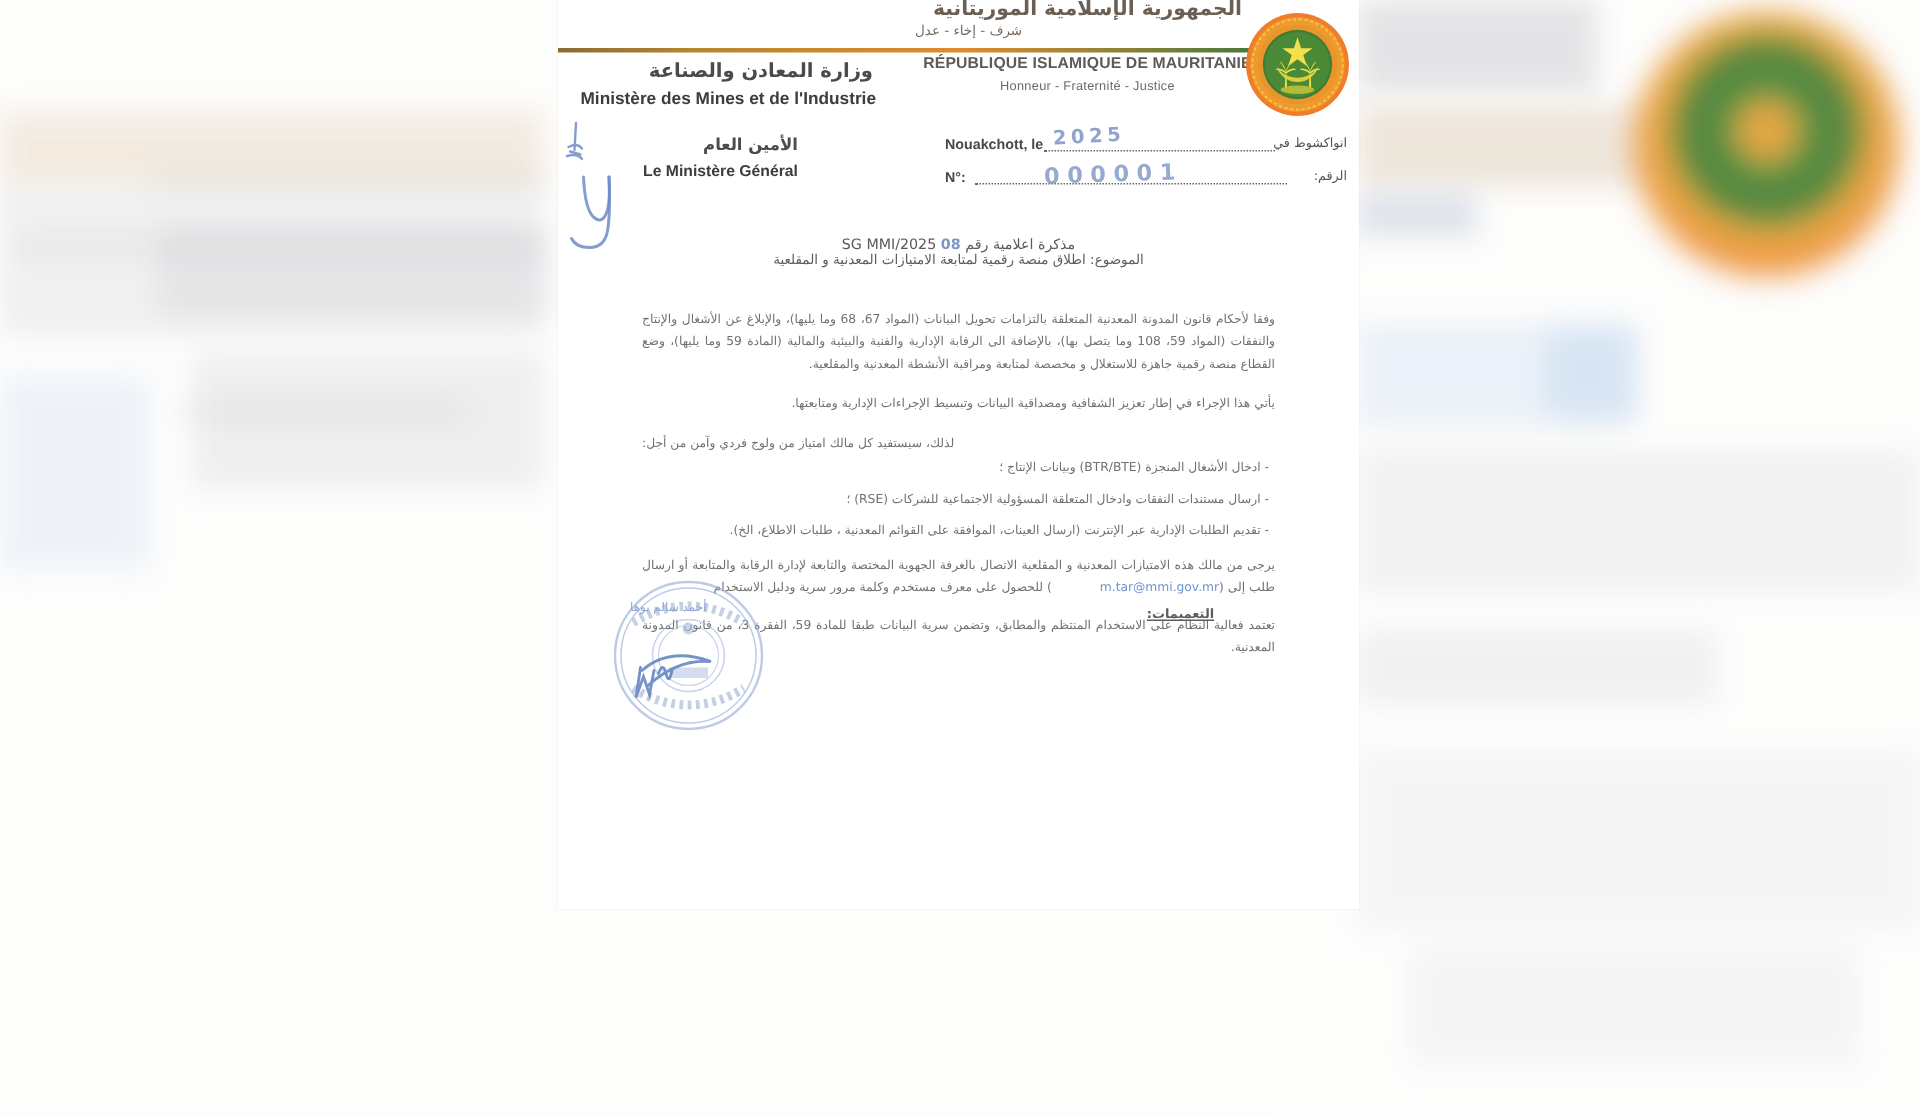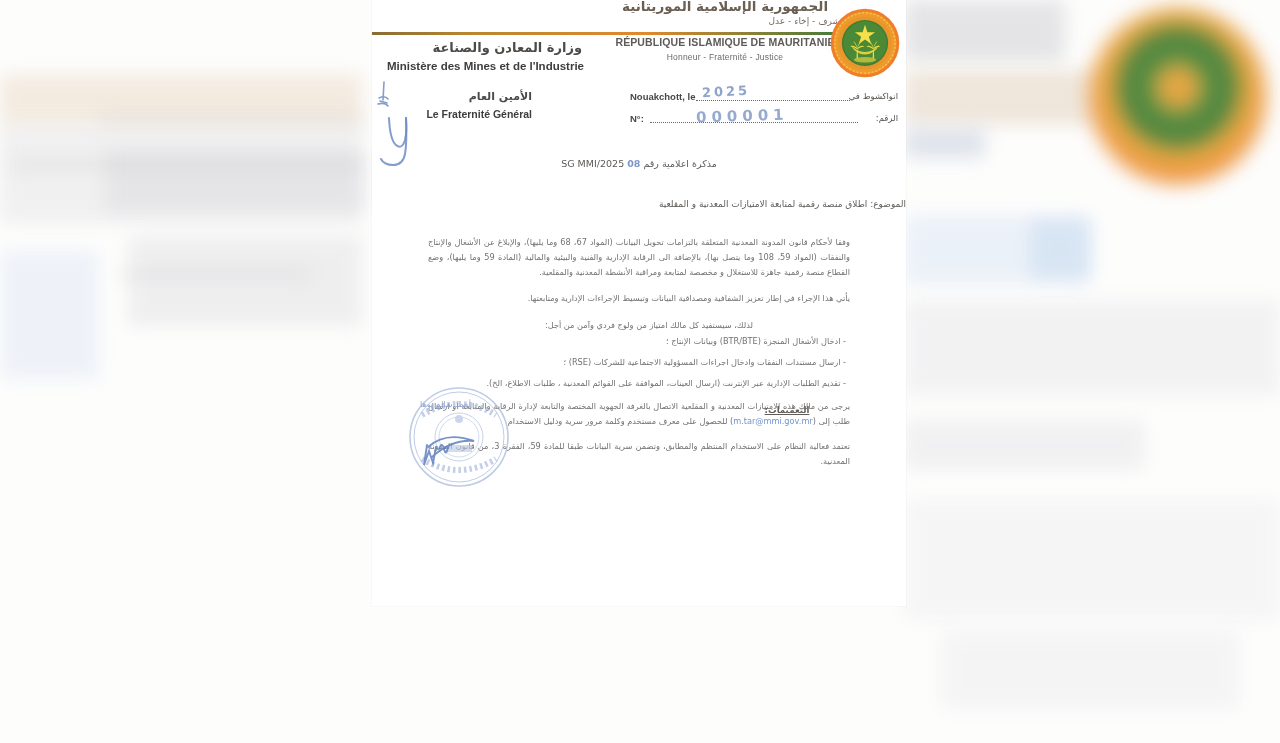--- a/index.html
+++ b/index.html
@@ -109,21 +109,21 @@
     font-size: 13.5px;
     font-weight: bold;
     color: #6b5e52;
     direction: rtl;
     letter-spacing: -0.3px;
   }
   .hdr-ar-motto {
     position: absolute;
     left: 238px; top: 16px;
     width: 230px;
-    text-align: right;
+    text-align: left;
     font-family: "DejaVu Sans", sans-serif;
     font-size: 9px;
     color: #7a6d60;
     direction: rtl;
   }
   .hdr-rule {
     position: absolute;
     left: 0; top: 32px;
     width: 522px; height: 2.5px;
     background: linear-gradient(to right, #8a6b34 0%, #b8862f 18%, #e08a2e 52%, #4a7a3c 88%, #3f6e36 100%);
@@ -255,38 +255,38 @@
     color: #5d5a57;
     margin-top: 8px;
   }
   .ref-num {
     color: #7c95c4;
     font-weight: bold;
   }
   .ref-ltr { direction: ltr; display: inline-block; }
 
   .subject {
+    text-align: center;
     font-size: 9px;
     color: #5f5c59;
-    margin-top: 30px;
   }
 
   .para {
     margin: 0 56px 10px 56px;
     font-size: 8.2px;
     line-height: 1.85;
     text-align: justify;
     color: #747170;
   }
   .para.center-ish { text-align: right; }
 
   .lead {
     margin: 14px 36px 6px 56px;
     font-size: 8.2px;
-    text-align: center;
+    text-align: left;
     color: #747170;
   }
   .bullets {
     margin: 0 56px 0 56px;
     padding: 0;
     list-style: none;
   }
   .bullets li {
     font-size: 8.2px;
     color: #747170;
@@ -305,20 +305,21 @@
     font-weight: bold;
     text-decoration: underline;
     color: #5f5c59;
     text-align: right;
   }
   .email {
     color: #6f94d0;
     text-decoration: none;
     direction: ltr;
     display: inline-block;
+    margin-left: 32px;
   }
 
   
   .stamp {
     position: absolute;
     left: 30px; top: 385px;
     width: 115px; height: 105px;
   }
   .stamp-name {
     position: absolute;
@@ -443,21 +444,21 @@
         <path d="M62 57 q7 -5 10 -2 q-5 0 -10 4 z"></path>
         <path d="M62 56 q-3 -8 -6 -9 q3 4 6 10 z"></path>
         <path d="M62 56 q3 -8 6 -9 q-3 4 -6 10 z"></path>
       </g>
       <ellipse cx="50" cy="74" rx="16" ry="4" fill="#d8c93c" opacity="0.75"></ellipse>
     </svg>
 
     <div class="min-ar">وزارة المعادن والصناعة</div>
     <div class="min-fr">Ministère des Mines et de l'Industrie</div>
     <div class="sg-ar">الأمين العام</div>
-    <div class="sg-fr">Le Fraternité Général</div>
+    <div class="sg-fr">Le Ministère Général</div>
 
     <svg class="hand-scribble" viewBox="0 0 48 92">
       <g fill="none" stroke="#6f8cc4" stroke-width="1.6" stroke-linecap="round" opacity="0.85">
         <path d="M10 4 L9 22"></path>
         <path d="M5 20 q6 -3 9 1"></path>
         <path d="M4 26 q7 -2 10 2"></path>
         <path d="M6 23 l7 2"></path>
       </g>
       <path d="M15 40 q1 22 7 27 q6 5 9 -5 q2 -8 1 -22" fill="none" stroke="#6f8cc4" stroke-width="2" stroke-linecap="round" opacity="0.85"></path>
       <path d="M32 40 q1 25 -1 36 q-2 11 -12 11 q-9 0 -12 -6" fill="none" stroke="#6f8cc4" stroke-width="2" stroke-linecap="round" opacity="0.85"></path>
@@ -491,21 +492,21 @@
 
     <div style="height:26px"></div>
 
     <p class="para">وفقا لأحكام قانون المدونة المعدنية المتعلقة بالتزامات تحويل البيانات (المواد 67، 68 وما يليها)، والإبلاغ عن الأشغال والإنتاج والنفقات (المواد 59، 108 وما يتصل بها)، بالإضافة الى الرقابة الإدارية والفنية والبيئية والمالية (المادة 59 وما يليها)، وضع القطاع منصة رقمية جاهزة للاستغلال و مخصصة لمتابعة ومراقبة الأنشطة المعدنية والمقلعية.</p>
     <p class="para center-ish">يأتي هذا الإجراء في إطار تعزيز الشفافية ومصداقية البيانات وتبسيط الإجراءات الإدارية ومتابعتها.</p>
 
     <div class="lead">لذلك، سيستفيد كل مالك امتياز من ولوج فردي وآمن من أجل:</div>
 
     <ul class="bullets">
       <li><span>ادخال الأشغال المنجزة (</span><span class="ltr-inline">BTR/BTE</span><span>) وبيانات الإنتاج ؛</span></li>
-      <li><span>ارسال مستندات النفقات وادخال اجراءات المسؤولية الاجتماعية للشركات (</span><span class="ltr-inline">RSE</span><span>) ؛</span></li>
+      <li><span>ارسال مستندات النفقات وادخال المتعلقة المسؤولية الاجتماعية للشركات (</span><span class="ltr-inline">RSE</span><span>) ؛</span></li>
       <li><span>تقديم الطلبات الإدارية عبر الإنترنت (ارسال العينات، الموافقة على القوائم المعدنية ، طلبات الاطلاع، الخ).</span></li>
     </ul>
 
 
     <p class="para"><span>يرجى من مالك هذه الامتيازات المعدنية و المقلعية الاتصال بالغرفة الجهوية المختصة والتابعة لإدارة الرقابة والمتابعة أو ارسال طلب إلى (</span><a class="email" href="#">m.tar@mmi.gov.mr</a><span>) للحصول على معرف مستخدم وكلمة مرور سرية ودليل الاستخدام</span></p>
 
     <p class="para">تعتمد فعالية النظام على الاستخدام المنتظم والمطابق، وتضمن سرية البيانات طبقا للمادة 59، الفقرة 3، من قانون المدونة المعدنية.</p>
   </div>
 
   <svg class="stamp" viewBox="0 0 115 105">

